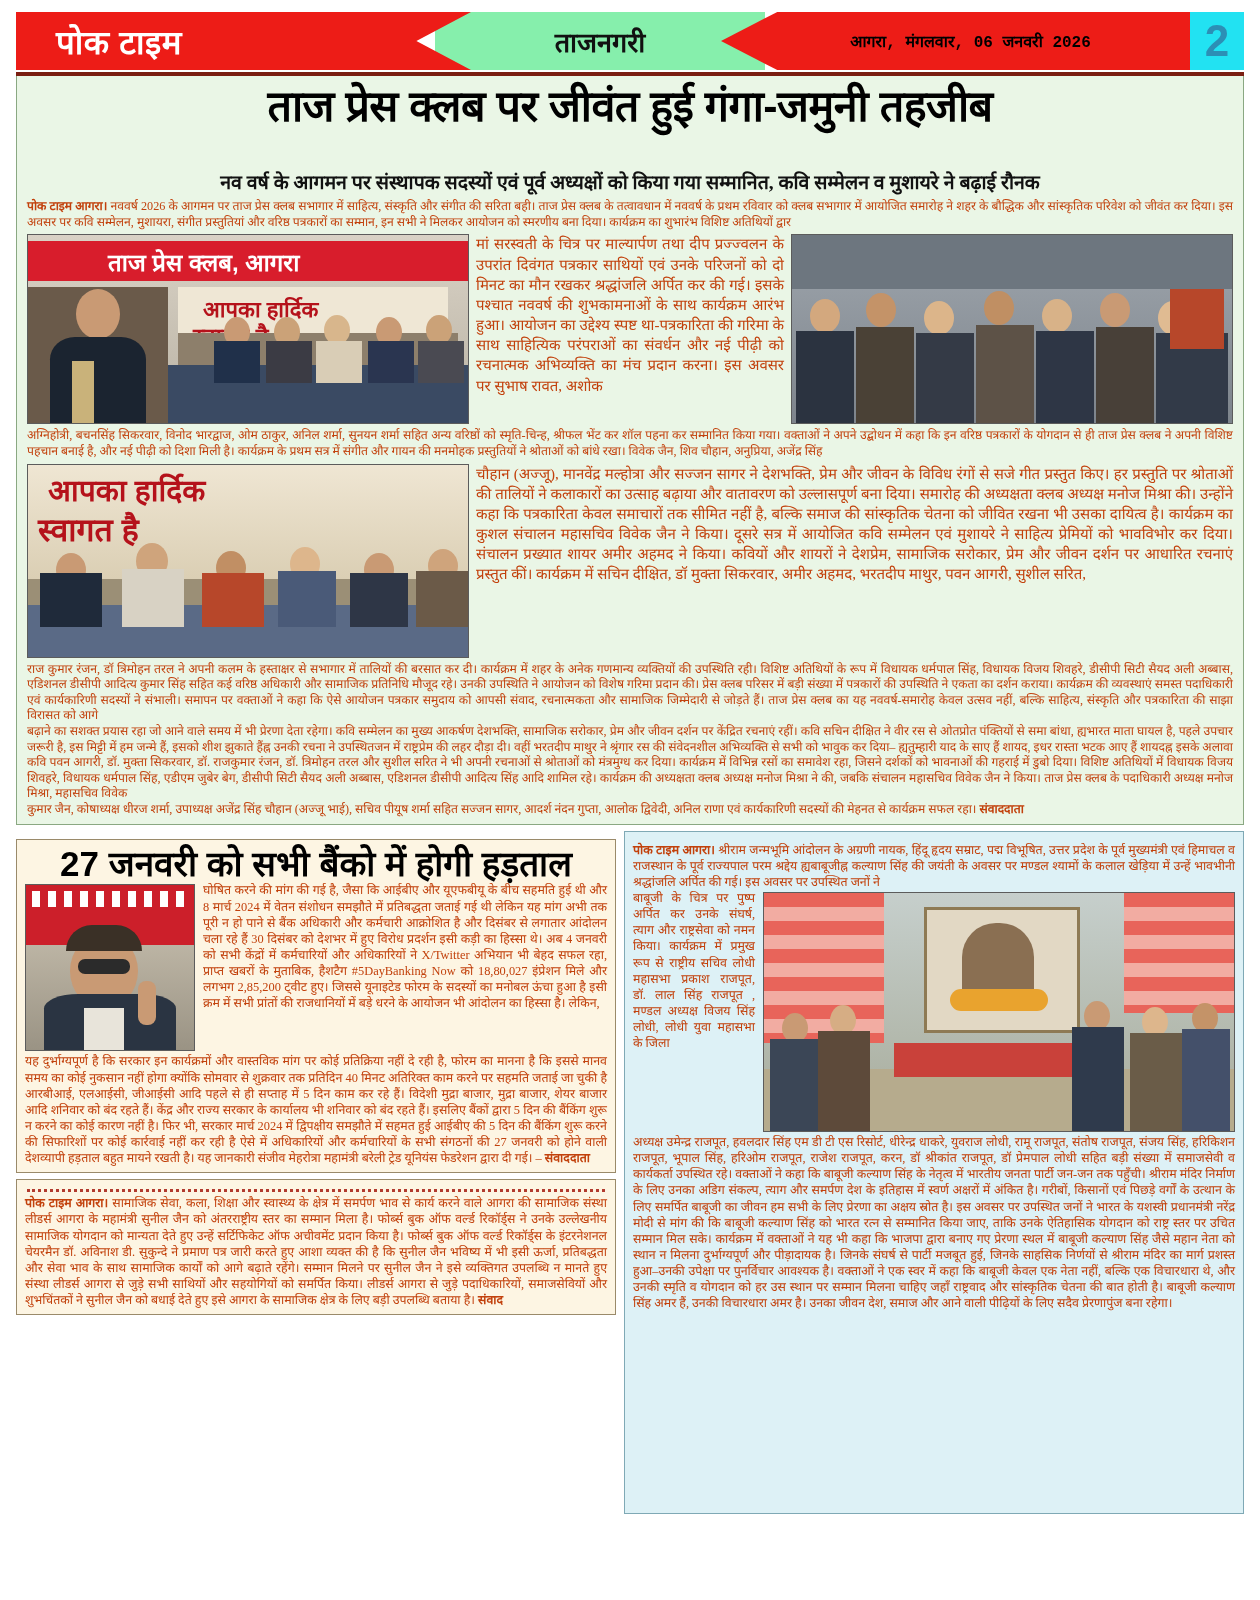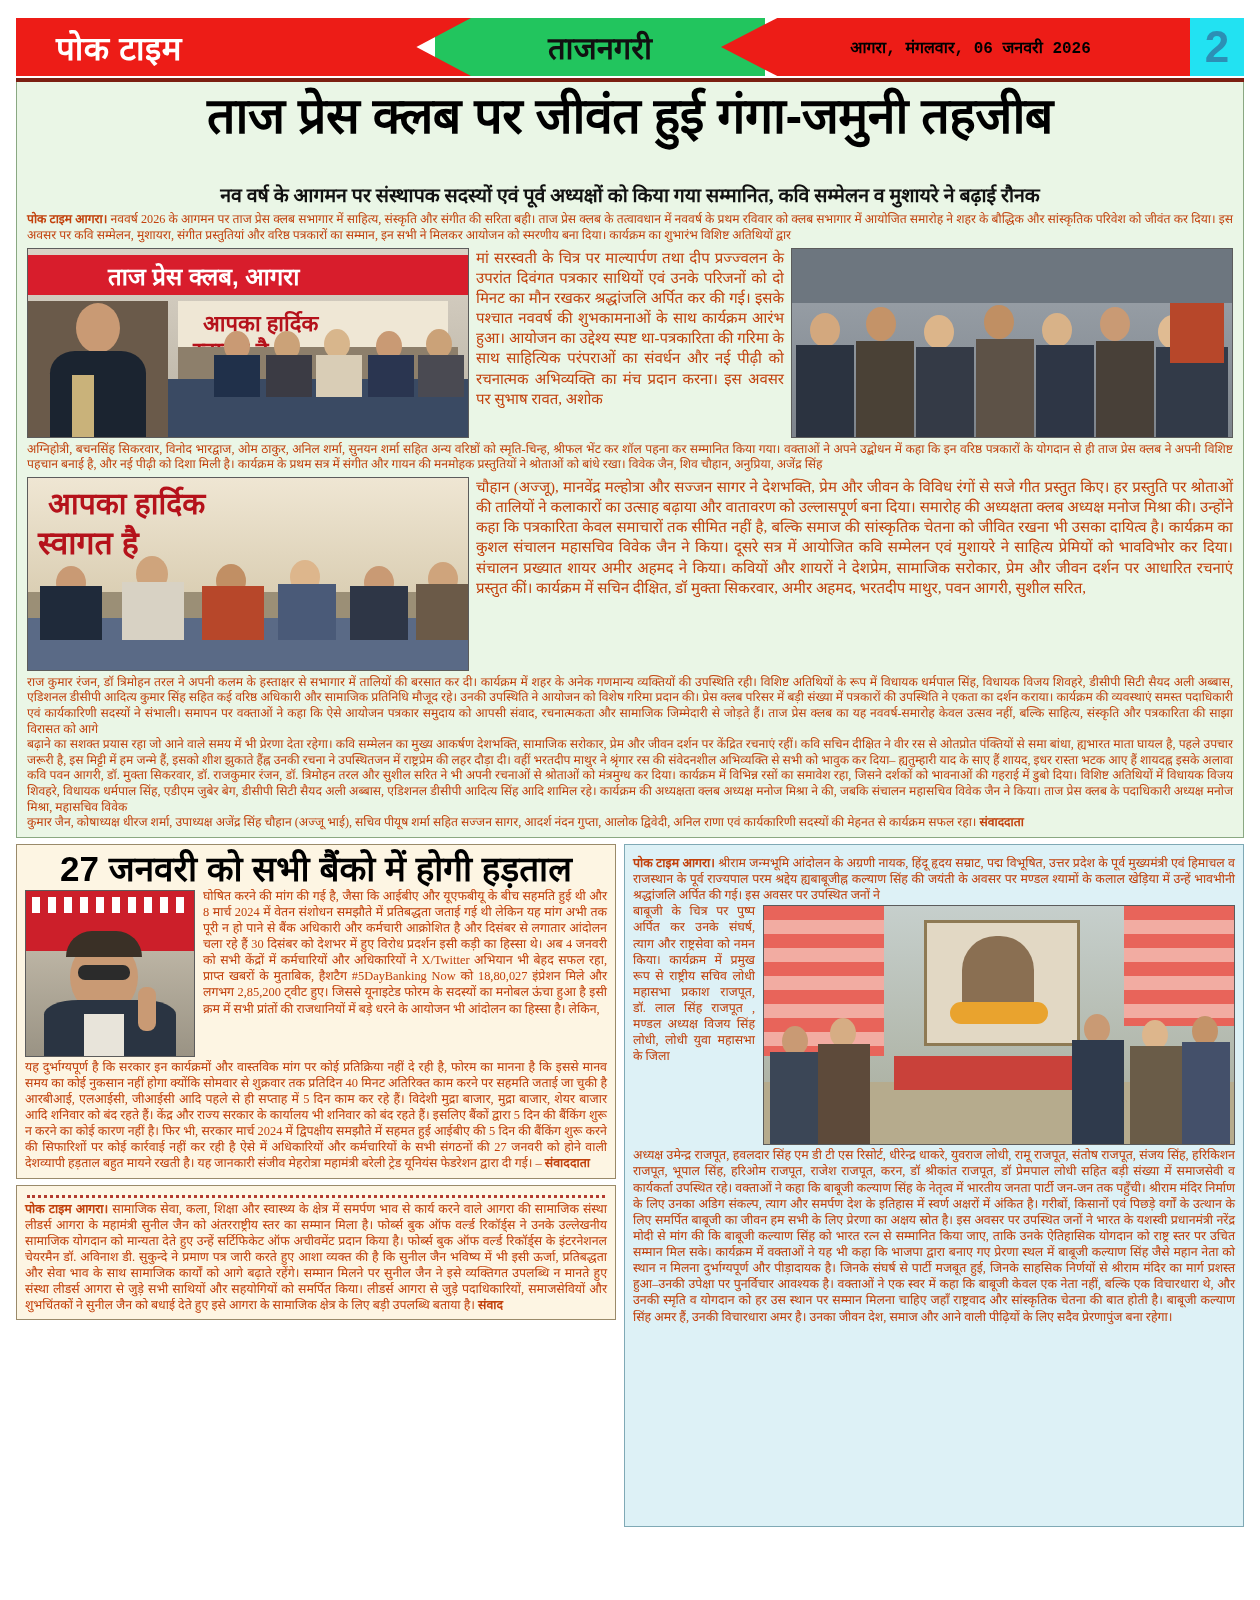--- a/index.html
+++ b/index.html
@@ -4,34 +4,34 @@
 <title>Newspaper Page</title>
 <style>
   html,body{margin:0;padding:0;}
   body{
     width:1260px;height:1600px;
     background:#ffffff;
     font-family:"Liberation Serif","DejaVu Serif",serif;
     -webkit-font-smoothing:antialiased;
     overflow:hidden;
   }
-  .page{position:relative;width:1260px;height:1600px;box-sizing:border-box;padding:18px 16px 8px 16px;}
+  .page{position:relative;width:1260px;height:1600px;box-sizing:border-box;padding:12px 16px 8px 16px;}
 
   
   .masthead{position:relative;height:58px;display:flex;align-items:stretch;}
   .mh-left{
     background:#ed1c17;color:#ffffff;flex:0 0 455px;
     display:flex;align-items:center;padding-left:40px;box-sizing:border-box;
     font-family:"Liberation Sans","DejaVu Sans",sans-serif;
     font-weight:bold;font-size:33px;letter-spacing:.5px;
     clip-path:polygon(0 0,100% 0,88% 50%,100% 100%,0 100%);
   }
   .mh-mid{
-    flex:0 0 330px;background:#22c55e;display:flex;align-items:center;justify-content:center;
-    color:#111;font-weight:bold;font-size:31px;
+    flex:0 0 330px;background:#86efac;display:flex;align-items:center;justify-content:center;
+    color:#111;font-weight:bold;font-size:27px;
     font-family:"Liberation Sans","DejaVu Sans",sans-serif;
     margin-left:-36px;
   }
   .mh-right{
     background:#ed1c17;color:#000000;flex:1 1 auto;
     display:flex;align-items:center;justify-content:center;
     font-family:Liberation Mono, monospace;
     font-weight:bold;font-size:16px;
     clip-path:polygon(12% 0,100% 0,100% 100%,12% 100%,0 50%);
     margin-left:-44px;padding-left:30px;box-sizing:border-box;
@@ -44,21 +44,21 @@
   }
   .mh-rule{height:4px;background:#7b1f12;margin-top:2px;}
 
   
   .lead{
     background:#eaf6e6;border:1px solid #8aa882;border-top:none;
     padding:6px 10px 6px 10px;box-sizing:border-box;
   }
   .lead-head{
     text-align:center;font-family:"Liberation Sans","DejaVu Sans",sans-serif;
-    font-weight:bold;font-size:50px;line-height:1.04;color:#000;
+    font-weight:bold;font-size:43px;line-height:1.04;color:#000;
     letter-spacing:-.5px;margin:2px 0 6px 0;
   }
   .lead-sub{
     text-align:center;font-weight:bold;font-size:19.5px;color:#111;
     margin-bottom:5px;line-height:1.2;margin-top:42px;
   }
   .bodytext{font-size:12.4px;line-height:1.30;text-align:justify;color:#c2410c;}
   .bodytext b,.dateline{font-weight:bold;}
   .lead .bodytext{font-size:12.2px;line-height:1.28;}
 
@@ -69,21 +69,21 @@
 
   
   .ph-inner{position:absolute;inset:0;}
   .banner-red{position:absolute;left:0;right:0;background:#c7152a;}
   .dais{position:absolute;left:0;right:0;bottom:0;background:#2b3a52;}
   .head{position:absolute;border-radius:50%;}
   .body-sh{position:absolute;border-radius:26% 26% 0 0;}
 
   
   .bottom{display:flex;gap:8px;margin-top:6px;align-items:flex-start;}
-  .col-left{flex:0 0 600px;}
+  .col-left{flex:0 0 600px;margin-top:8px;}
   .col-right{flex:1 1 auto;}
 
   .box-cream{background:#fdf5e3;border:1px solid #9a8a6a;padding:5px 8px 6px 8px;box-sizing:border-box;}
   .box-blue{background:#ddf1f6;border:1px solid #7fa9b5;padding:5px 8px 6px 8px;box-sizing:border-box;}
 
   .sec-head{
     font-family:"Liberation Sans","DejaVu Sans",sans-serif;
     font-weight:bold;text-align:center;color:#000;line-height:1.08;
   }
   .sec-head.lg{font-size:35px;}

